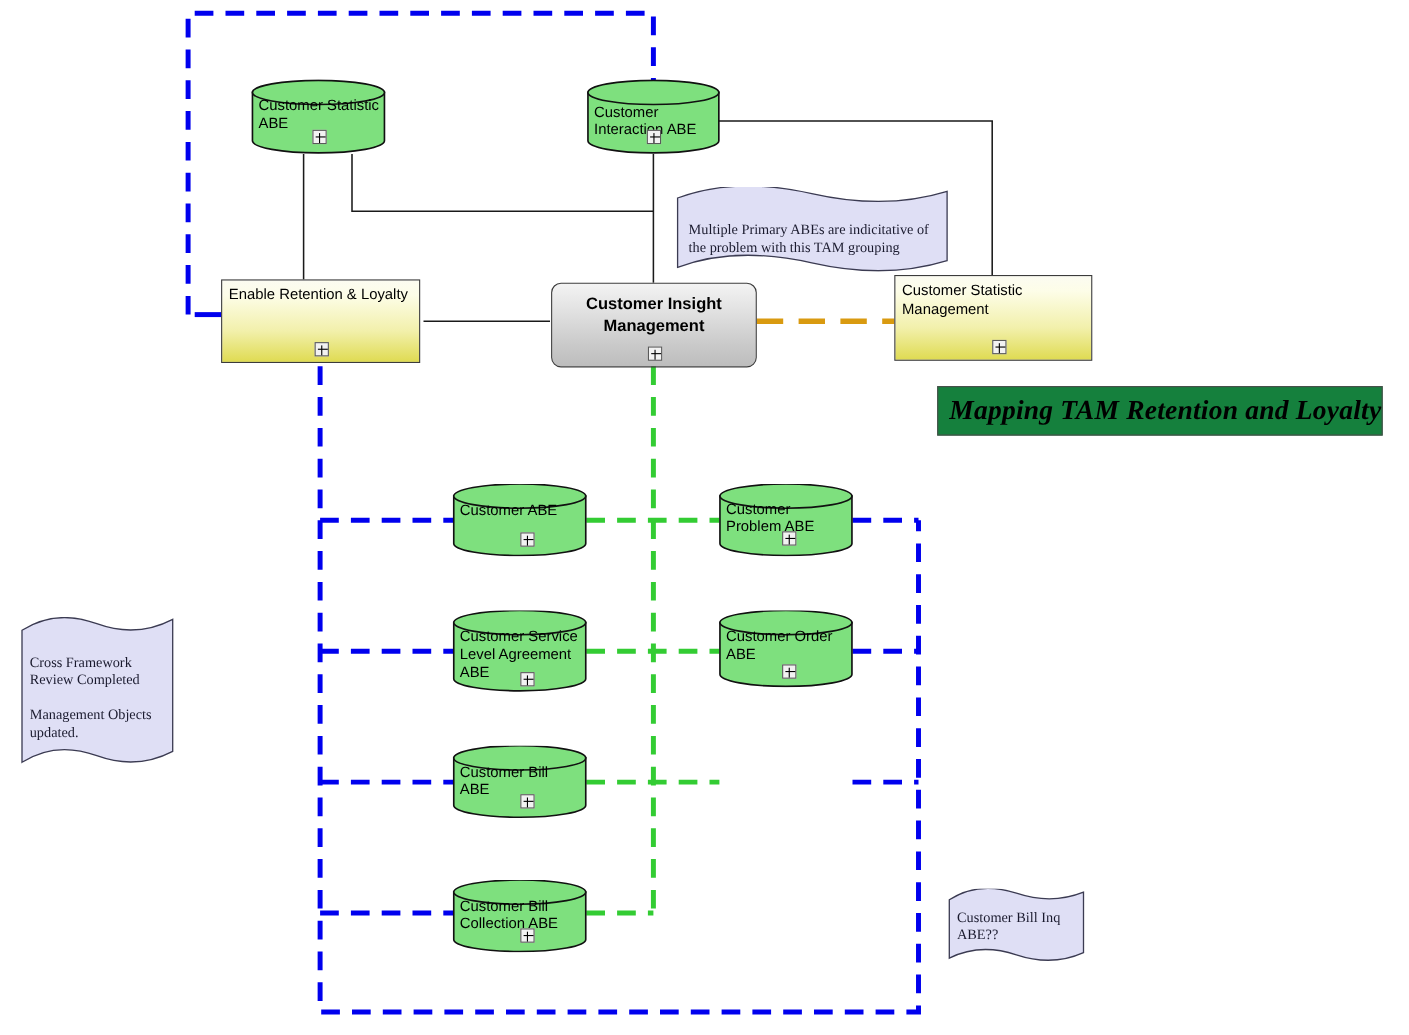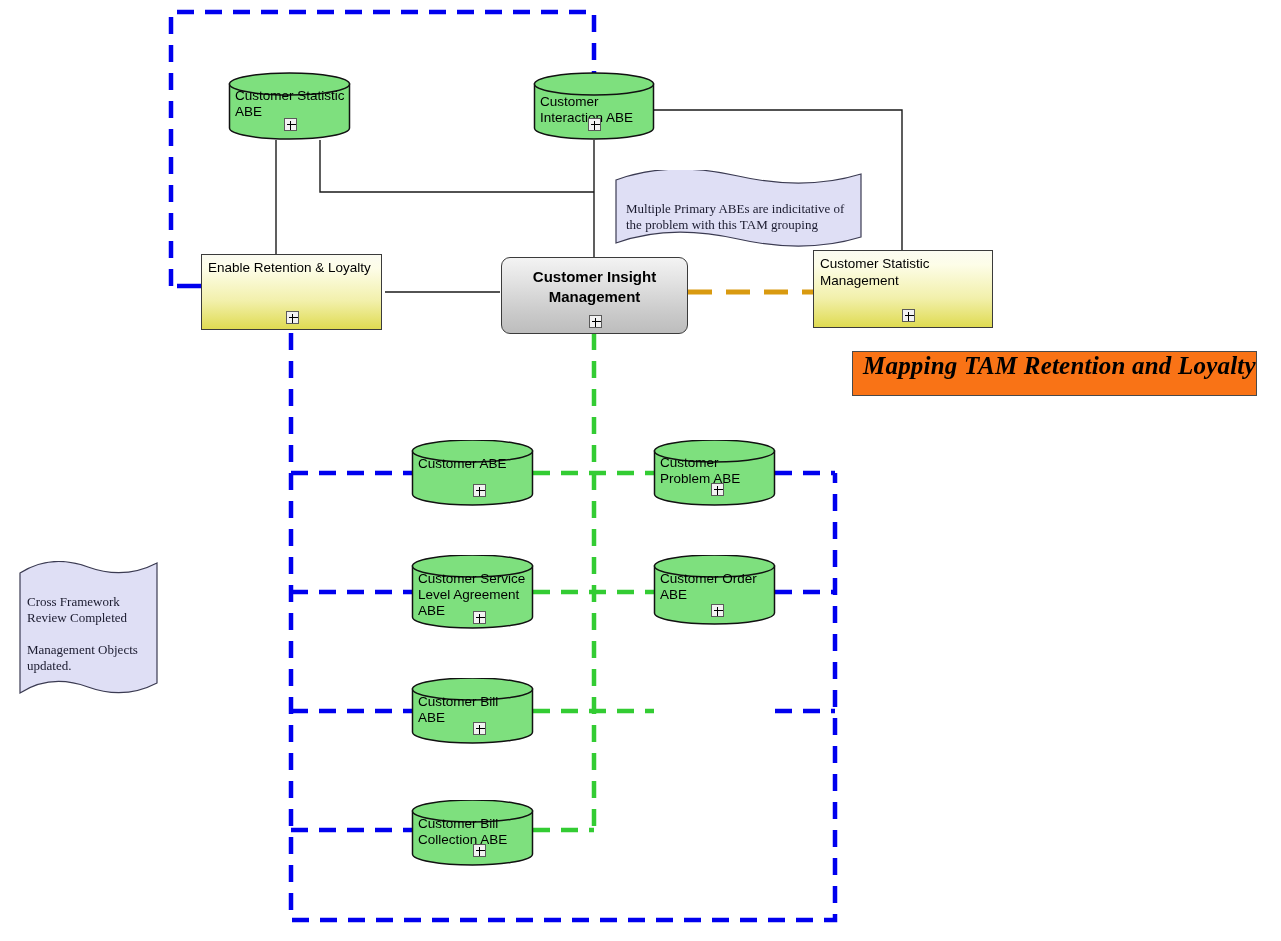--- a/index.html
+++ b/index.html
@@ -34,22 +34,22 @@
   .box.gray .shadow{border-radius:9px;}
   .box.gray .blabel{font-weight:bold;font-size:15px;line-height:20px;text-align:center;left:8px;right:8px;top:9px;}
 
   
   .note{position:absolute;}
   .note svg{position:absolute;left:0;top:0;}
   .note .ntext{position:absolute;font-family:"Liberation Serif",serif;
       font-size:13px;line-height:16px;color:#1a1a2e;white-space:pre-wrap;}
 
   
-  #title-banner{position:absolute;box-sizing:border-box;background:#f97316;
-      border:1px solid #4a4a4a;display:flex;}
+  #title-banner{position:absolute;box-sizing:border-box;background:#15803d;
+      border:1px solid #4a4a4a;display:flex;align-items:center;}
   #title-banner .ttext{font-family:"Liberation Serif",serif;font-weight:bold;
       font-style:italic;font-size:25px;color:#000;padding-left:10px;letter-spacing:.2px;}
 </style>
 </head>
 <body>
 
 <div id="stage">
 
   <svg id="wires" viewBox="0 0 1281 941" xmlns="http://www.w3.org/2000/svg">
 
@@ -221,18 +221,26 @@
       <path d="M2,12 C24,-2 48,-2 70,6 C92,14 116,14 139,2 L139,122
                C116,134 92,134 70,126 C48,118 24,118 2,132 Z" fill="#dfdff5" stroke="#3b3b52" stroke-width="1.2"></path>
     </svg>
     <div class="ntext" style="left:9px;top:33px;width:126px;">Cross Framework
 Review Completed
 
 Management Objects
 updated.</div>
   </div>
 
+  <div class="note" style="left:861px;top:808px;width:126px;height:68px;">
+    <svg width="126" height="68" viewBox="0 0 126 68" xmlns="http://www.w3.org/2000/svg">
+      <path d="M2,10 C22,-3 42,-3 63,4 C84,11 104,11 124,3 L124,58
+               C104,67 84,67 63,60 C42,53 22,53 2,63 Z" fill="#dfdff5" stroke="#3b3b52" stroke-width="1.2"></path>
+    </svg>
+    <div class="ntext" style="left:9px;top:18px;width:112px;">Customer Bill Inq
+ABE??</div>
+  </div>
 
   <div id="title-banner" style="left:852px;top:351px;width:405px;height:45px;">
     <span class="ttext">Mapping TAM Retention and Loyalty</span>
   </div>
 
 </div>
 
 </body></html>

